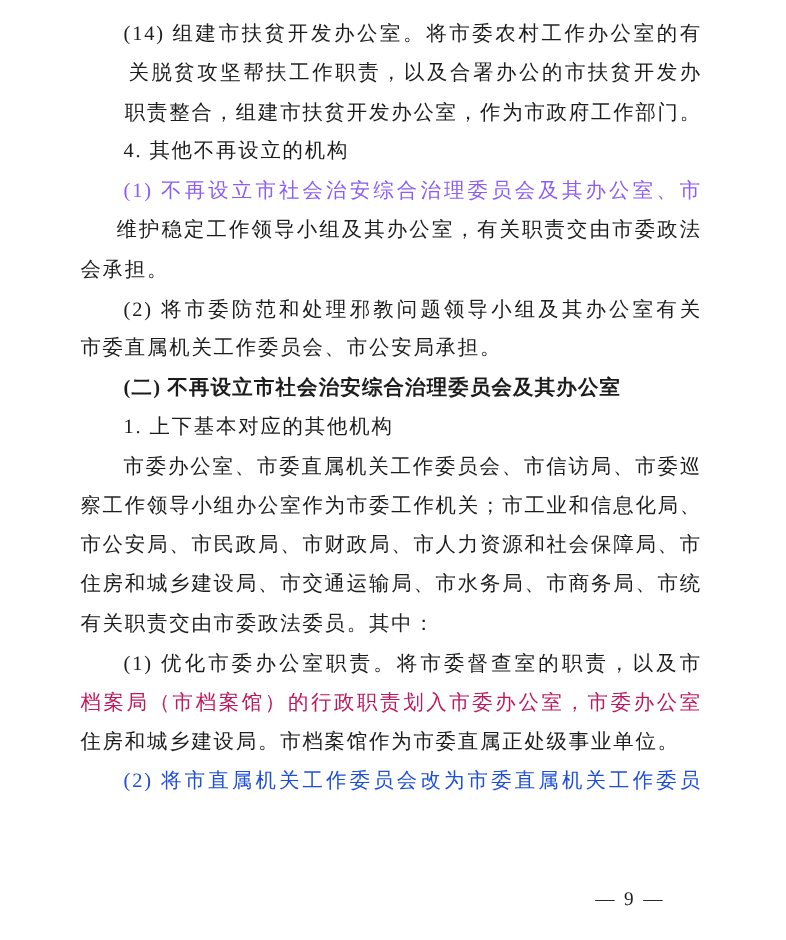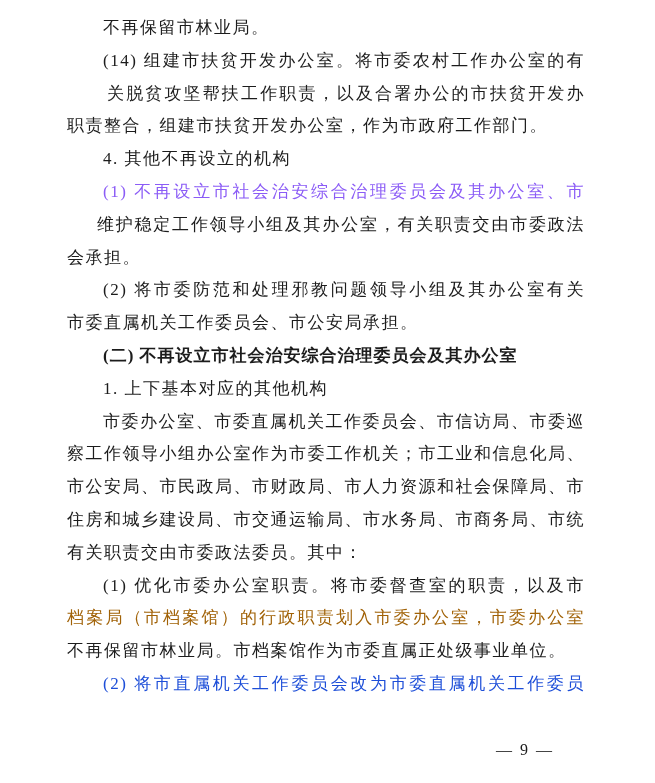--- a/index.html
+++ b/index.html
@@ -56,36 +56,35 @@
     font-size: 16px;
     letter-spacing: 2px;
     color: #1c1c1c;
   }
 </style>
 </head>
 <body>
 
 <div class="page">
   <div class="doc" id="doc-lines">
-      <div class="line indent" style="color: rgb(28, 28, 28);">不再保留市林业局。</div>
       <div class="line indent fill" style="color: rgb(28, 28, 28);">(14) 组建市扶贫开发办公室。将市委农村工作办公室的有</div>
       <div class="line fill" style="color: rgb(28, 28, 28); margin-left: 40px;">关脱贫攻坚帮扶工作职责，以及合署办公的市扶贫开发办公室的</div>
-      <div class="line" style="color: rgb(28, 28, 28);">职责整合，组建市扶贫开发办公室，作为市政府工作部门。</div>
+      <div class="line" style="color: rgb(28, 28, 28); text-align: right;">职责整合，组建市扶贫开发办公室，作为市政府工作部门。</div>
       <div class="line indent" style="color: rgb(28, 28, 28);">4. 其他不再设立的机构</div>
       <div class="line indent fill" style="color: #8b5cf6;">(1) 不再设立市社会治安综合治理委员会及其办公室、市</div>
       <div class="line fill" style="color: rgb(28, 28, 28); margin-left: 30px;">维护稳定工作领导小组及其办公室，有关职责交由市委政法委员</div>
       <div class="line" style="color: rgb(28, 28, 28);">会承担。</div>
       <div class="line indent fill" style="color: rgb(28, 28, 28);">(2) 将市委防范和处理邪教问题领导小组及其办公室有关</div>
       <div class="line" style="color: rgb(28, 28, 28);">市委直属机关工作委员会、市公安局承担。</div>
       <div class="line indent bold" style="color: rgb(28, 28, 28);">(二) 不再设立市社会治安综合治理委员会及其办公室</div>
       <div class="line indent" style="color: rgb(28, 28, 28);">1. 上下基本对应的其他机构</div>
       <div class="line indent fill" style="color: rgb(28, 28, 28);">市委办公室、市委直属机关工作委员会、市信访局、市委巡</div>
       <div class="line fill" style="color: rgb(28, 28, 28);">察工作领导小组办公室作为市委工作机关；市工业和信息化局、</div>
       <div class="line fill" style="color: rgb(28, 28, 28);">市公安局、市民政局、市财政局、市人力资源和社会保障局、市</div>
       <div class="line fill" style="color: rgb(28, 28, 28);">住房和城乡建设局、市交通运输局、市水务局、市商务局、市统</div>
       <div class="line" style="color: rgb(28, 28, 28);">有关职责交由市委政法委员。其中：</div>
       <div class="line indent fill" style="color: rgb(28, 28, 28);">(1) 优化市委办公室职责。将市委督查室的职责，以及市</div>
-      <div class="line fill" style="color: #a16207;">档案局（市档案馆）的行政职责划入市委办公室，市委办公室</div>
-      <div class="line" style="color: rgb(28, 28, 28);">不再保留市林业局。市档案馆作为市委直属正处级事业单位。</div>
+      <div class="line fill" style="color: #be185d;">档案局（市档案馆）的行政职责划入市委办公室，市委办公室</div>
+      <div class="line" style="color: rgb(28, 28, 28);">住房和城乡建设局。市档案馆作为市委直属正处级事业单位。</div>
       <div class="line indent fill" style="color: #1d4ed8;">(2) 将市直属机关工作委员会改为市委直属机关工作委员</div>
     </div>
   <div class="pagenum">— 9 —</div>
 </div>
 
 </body></html>

